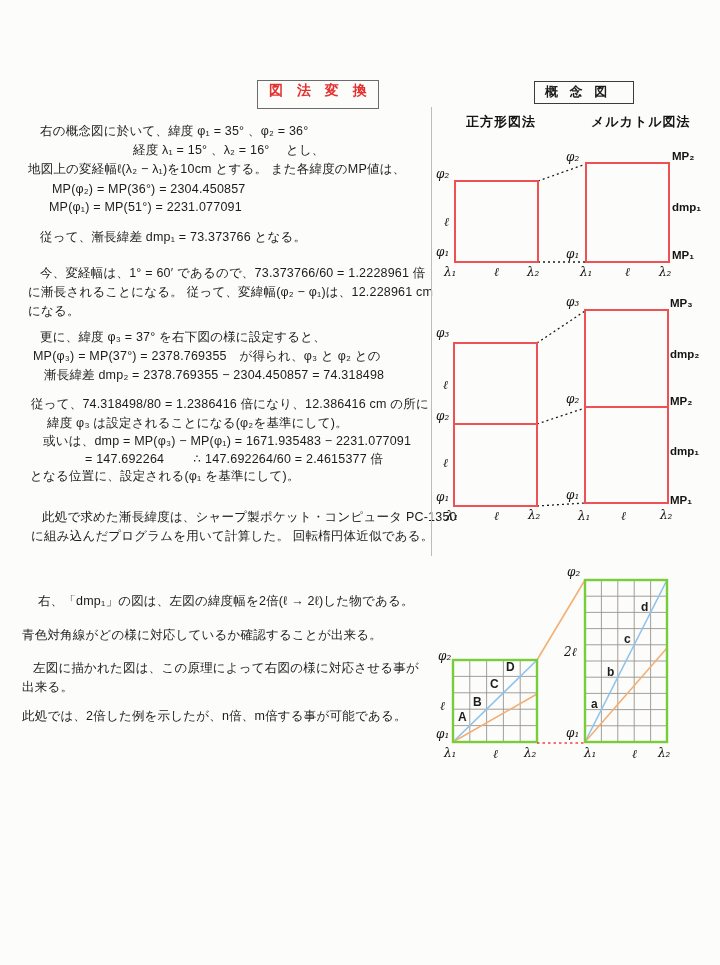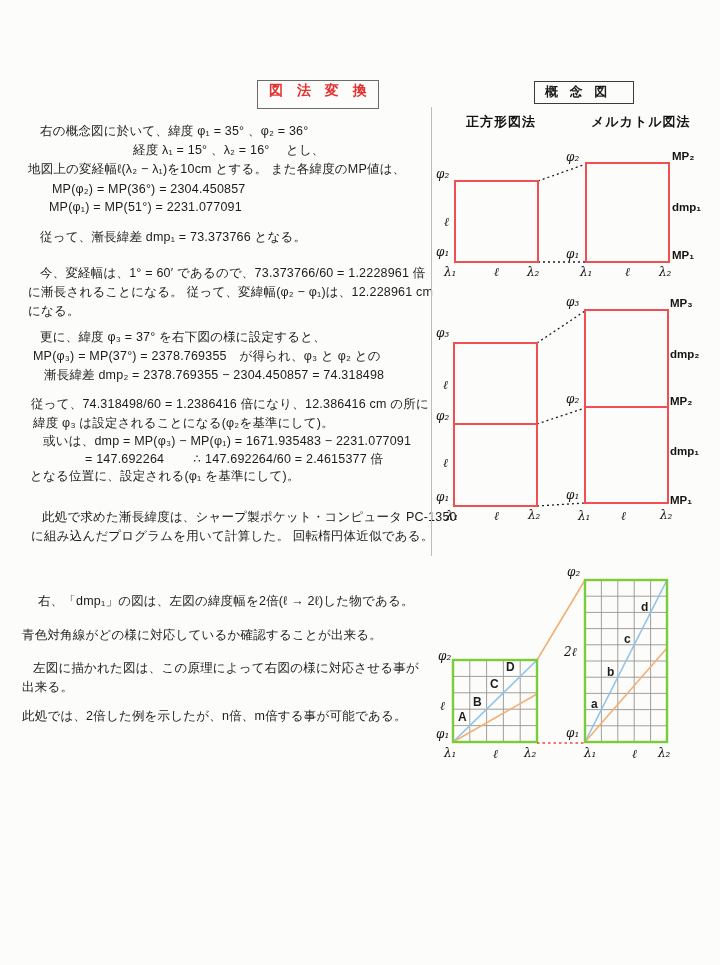--- a/index.html
+++ b/index.html
@@ -39,22 +39,22 @@
 <div class="tl" style="left:28px;top:162px">地図上の変経幅ℓ(λ₂ − λ₁)を10cm とする。 また各緯度のMP値は、</div>
 <div class="tl" style="left:52px;top:182px">MP(φ₂) = MP(36°) = 2304.450857</div>
 <div class="tl" style="left:49px;top:200px">MP(φ₁) = MP(51°) = 2231.077091</div>
 <div class="tl" style="left:40px;top:230px">従って、漸長緯差 dmp₁ = 73.373766 となる。</div>
 <div class="tl" style="left:40px;top:266px">今、変経幅は、1° = 60′ であるので、73.373766/60 = 1.2228961 倍</div>
 <div class="tl" style="left:28px;top:285px">に漸長されることになる。 従って、変緯幅(φ₂ − φ₁)は、12.228961 cm</div>
 <div class="tl" style="left:28px;top:304px">になる。</div>
 <div class="tl" style="left:40px;top:330px">更に、緯度 φ₃ = 37° を右下図の様に設定すると、</div>
 <div class="tl" style="left:33px;top:349px">MP(φ₃) = MP(37°) = 2378.769355　が得られ、φ₃ と φ₂ との</div>
 <div class="tl" style="left:44px;top:368px">漸長緯差 dmp₂ = 2378.769355 − 2304.450857 = 74.318498</div>
-<div class="tl" style="left:31px;top:397px">従って、74.318498/60 = 1.2386416 倍になり、12.386416 cm の所に</div>
-<div class="tl" style="left:33px;top:416px">緯度 φ₃ は設定されることになる(φ₂を基準にして)。</div>
+<div class="tl" style="left:31px;top:397px">従って、74.318498/80 = 1.2386416 倍になり、12.386416 cm の所に</div>
+<div class="tl" style="left:47px;top:416px">緯度 φ₃ は設定されることになる(φ₂を基準にして)。</div>
 <div class="tl" style="left:43px;top:434px">或いは、dmp = MP(φ₃) − MP(φ₁) = 1671.935483 − 2231.077091</div>
 <div class="tl" style="left:85px;top:452px">= 147.692264　　 ∴ 147.692264/60 = 2.4615377 倍</div>
 <div class="tl" style="left:30px;top:469px">となる位置に、設定される(φ₁ を基準にして)。</div>
 <div class="tl" style="left:42px;top:510px">此処で求めた漸長緯度は、シャープ製ポケット・コンピュータ PC-1350</div>
 <div class="tl" style="left:31px;top:529px">に組み込んだプログラムを用いて計算した。 回転楕円体近似である。</div>
 <div class="tl" style="left:38px;top:594px">右、「dmp₁」の図は、左図の緯度幅を2倍(ℓ → 2ℓ)した物である。</div>
 <div class="tl" style="left:22px;top:628px">青色対角線がどの様に対応しているか確認することが出来る。</div>
 <div class="tl" style="left:33px;top:661px">左図に描かれた図は、この原理によって右図の様に対応させる事が</div>
 <div class="tl" style="left:22px;top:680px">出来る。</div>
 <div class="tl" style="left:22px;top:709px">此処では、2倍した例を示したが、n倍、m倍する事が可能である。</div>

